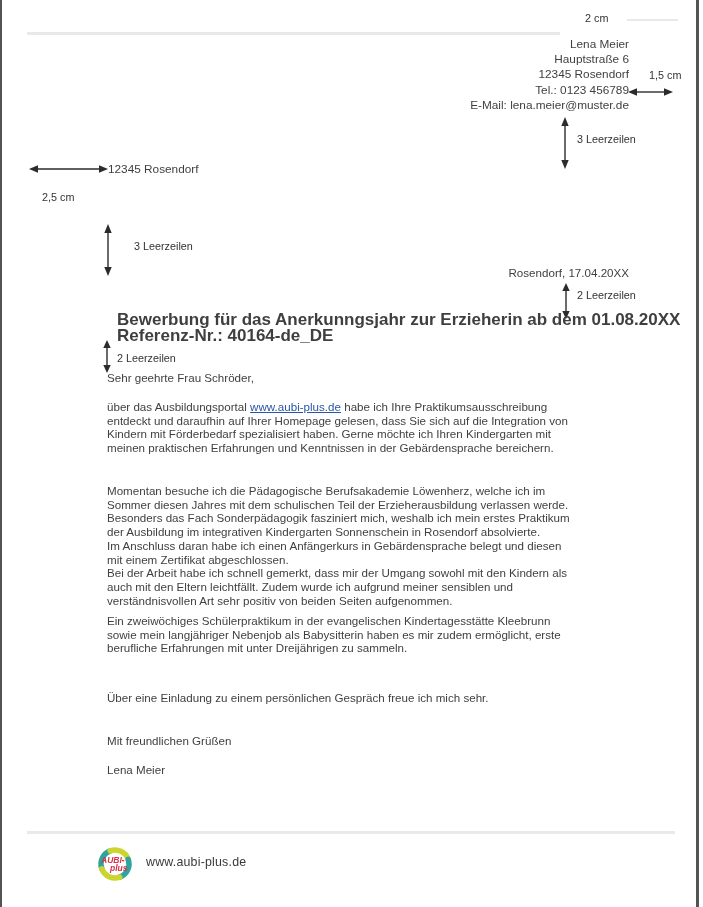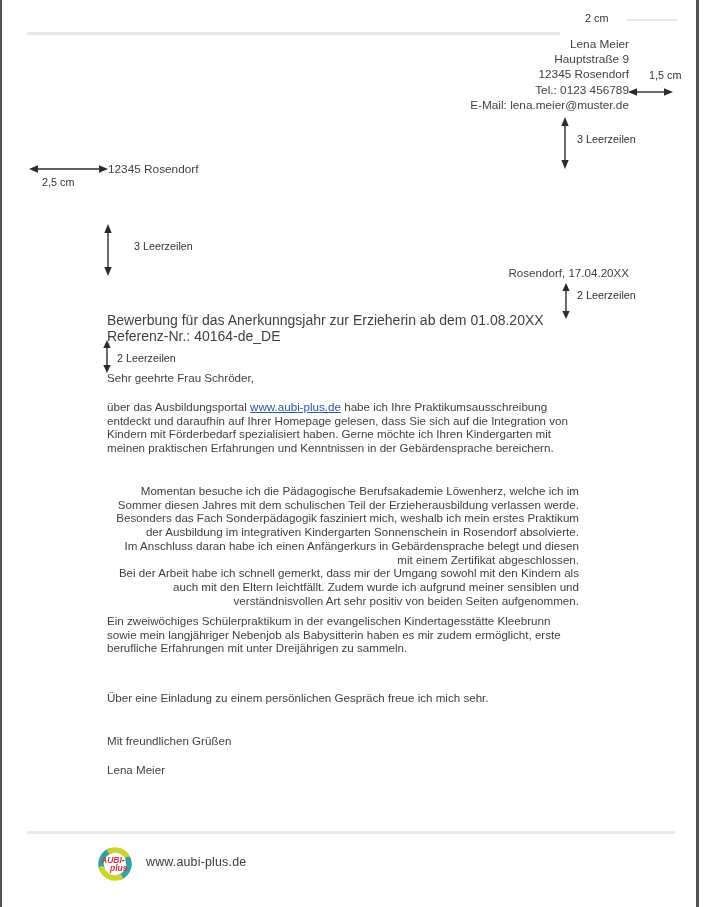--- a/index.html
+++ b/index.html
@@ -8,42 +8,42 @@
     font-family:"Liberation Sans","DejaVu Sans",sans-serif;color:#3f3f3f;
   }
   .edge{position:absolute;top:0;height:907px;background:#535353;}
   .edge-left{left:0;width:2px;}
   .edge-right{left:696px;width:3px;}
   .rule{position:absolute;background:#e9e9e9;}
   .abs{position:absolute;}
   .annot{position:absolute;font-size:10.8px;color:#333;white-space:nowrap;}
   .addr{position:absolute;font-size:11.8px;line-height:15.2px;}
   .addr-right{right:74px;text-align:right;}
-  .subject{position:absolute;left:107px;font-weight:normal;font-size:14px;line-height:16px;white-space:nowrap;}
+  .subject{position:absolute;left:117px;font-weight:bold;font-size:17px;line-height:16px;white-space:nowrap;}
   .para{position:absolute;left:107px;width:472px;font-size:11.6px;line-height:13.7px;white-space:pre-line;}
   .oneline{position:absolute;font-size:11.6px;white-space:nowrap;}
   a.body-link{color:#2957a4;text-decoration:underline;}
   .footer-url{position:absolute;left:146px;top:855px;font-size:12.4px;color:#3a3a3a;letter-spacing:.2px;}
   svg{display:block;overflow:visible;}
 </style>
 </head>
 <body>
 
 <div class="page">
 
   <div class="edge edge-left"></div>
   <div class="edge edge-right"></div>
 
   <div class="rule" style="left:27px;top:32px;width:533px;height:3px;"></div>
   <div class="annot" style="left:585px;top:12px;">2 cm</div>
   <div class="rule" style="left:627px;top:19px;width:51px;height:2px;"></div>
 
   <div class="addr addr-right" style="top:37px;">
     <div>Lena Meier</div>
-    <div>Hauptstraße 9</div>
+    <div>Hauptstraße 6</div>
     <div>12345 Rosendorf</div>
     <div>Tel.: 0123 456789</div>
     <div>E-Mail: lena.meier@muster.de</div>
   </div>
 
   <div class="annot" style="left:649px;top:69px;">1,5 cm</div>
   <div class="abs" style="left:628px;top:87px;">
     <svg width="45" height="10">
       <line x1="7" y1="5" x2="38" y2="5" stroke="#2b2b2b" stroke-width="1.4"></line>
       <polygon points="0,5 9,1.3 9,8.7" fill="#2b2b2b"></polygon>
@@ -64,21 +64,21 @@
     <div>12345 Rosendorf</div>
   </div>
 
   <div class="abs" style="left:29px;top:164px;">
     <svg width="79" height="10">
       <line x1="7" y1="5" x2="72" y2="5" stroke="#2b2b2b" stroke-width="1.4"></line>
       <polygon points="0,5 9,1.3 9,8.7" fill="#2b2b2b"></polygon>
       <polygon points="79,5 70,1.3 70,8.7" fill="#2b2b2b"></polygon>
     </svg>
   </div>
-  <div class="annot" style="left:42px;top:176px;">2,5 cm</div>
+  <div class="annot" style="left:42px;top:191px;">2,5 cm</div>
 
   <div class="abs" style="left:103px;top:224px;">
     <svg width="10" height="52">
       <line x1="5" y1="7" x2="5" y2="45" stroke="#2b2b2b" stroke-width="1.4"></line>
       <polygon points="5,0 1.3,9 8.7,9" fill="#2b2b2b"></polygon>
       <polygon points="5,52 1.3,43 8.7,43" fill="#2b2b2b"></polygon>
     </svg>
   </div>
   <div class="annot" style="left:134px;top:240px;">3 Leerzeilen</div>
 
@@ -104,21 +104,21 @@
       <polygon points="5,0 1.3,8 8.7,8" fill="#2b2b2b"></polygon>
       <polygon points="5,33 1.3,25 8.7,25" fill="#2b2b2b"></polygon>
     </svg>
   </div>
   <div class="annot" style="left:117px;top:352px;">2 Leerzeilen</div>
 
   <div class="oneline" style="left:107px;top:371px;">Sehr geehrte Frau Schröder,</div>
 
   <div class="para" style="top:400px;"><span>über das Ausbildungsportal </span><a class="body-link" href="#">www.aubi-plus.de</a><span> habe ich Ihre Praktikumsausschreibung entdeckt und daraufhin auf Ihrer Homepage gelesen, dass Sie sich auf die Integration von Kindern mit Förderbedarf spezialisiert haben. Gerne möchte ich Ihren Kindergarten mit meinen praktischen Erfahrungen und Kenntnissen in der Gebärdensprache bereichern.</span></div>
 
-  <div class="para" style="top:484px;text-align:right;">Momentan besuche ich die Pädagogische Berufsakademie Löwenherz, welche ich im Sommer diesen Jahres mit dem schulischen Teil der Erzieherausbildung verlassen werde. Besonders das Fach Sonderpädagogik fasziniert mich, weshalb ich mein erstes Praktikum der Ausbildung im integrativen Kindergarten Sonnenschein in Rosendorf absolvierte.
+  <div class="para" style="top:484px;">Momentan besuche ich die Pädagogische Berufsakademie Löwenherz, welche ich im Sommer diesen Jahres mit dem schulischen Teil der Erzieherausbildung verlassen werde. Besonders das Fach Sonderpädagogik fasziniert mich, weshalb ich mein erstes Praktikum der Ausbildung im integrativen Kindergarten Sonnenschein in Rosendorf absolvierte.
 Im Anschluss daran habe ich einen Anfängerkurs in Gebärdensprache belegt und diesen mit einem Zertifikat abgeschlossen.
 Bei der Arbeit habe ich schnell gemerkt, dass mir der Umgang sowohl mit den Kindern als auch mit den Eltern leichtfällt. Zudem wurde ich aufgrund meiner sensiblen und verständnisvollen Art sehr positiv von beiden Seiten aufgenommen.</div>
 
   <div class="para" style="top:614px;">Ein zweiwöchiges Schülerpraktikum in der evangelischen Kindertagesstätte Kleebrunn sowie mein langjähriger Nebenjob als Babysitterin haben es mir zudem ermöglicht, erste berufliche Erfahrungen mit unter Dreijährigen zu sammeln.</div>
 
   <div class="para" style="top:691px;">Über eine Einladung zu einem persönlichen Gespräch freue ich mich sehr.</div>
 
   <div class="oneline" style="left:107px;top:734px;">Mit freundlichen Grüßen</div>
   <div class="oneline" style="left:107px;top:763px;">Lena Meier</div>
 

